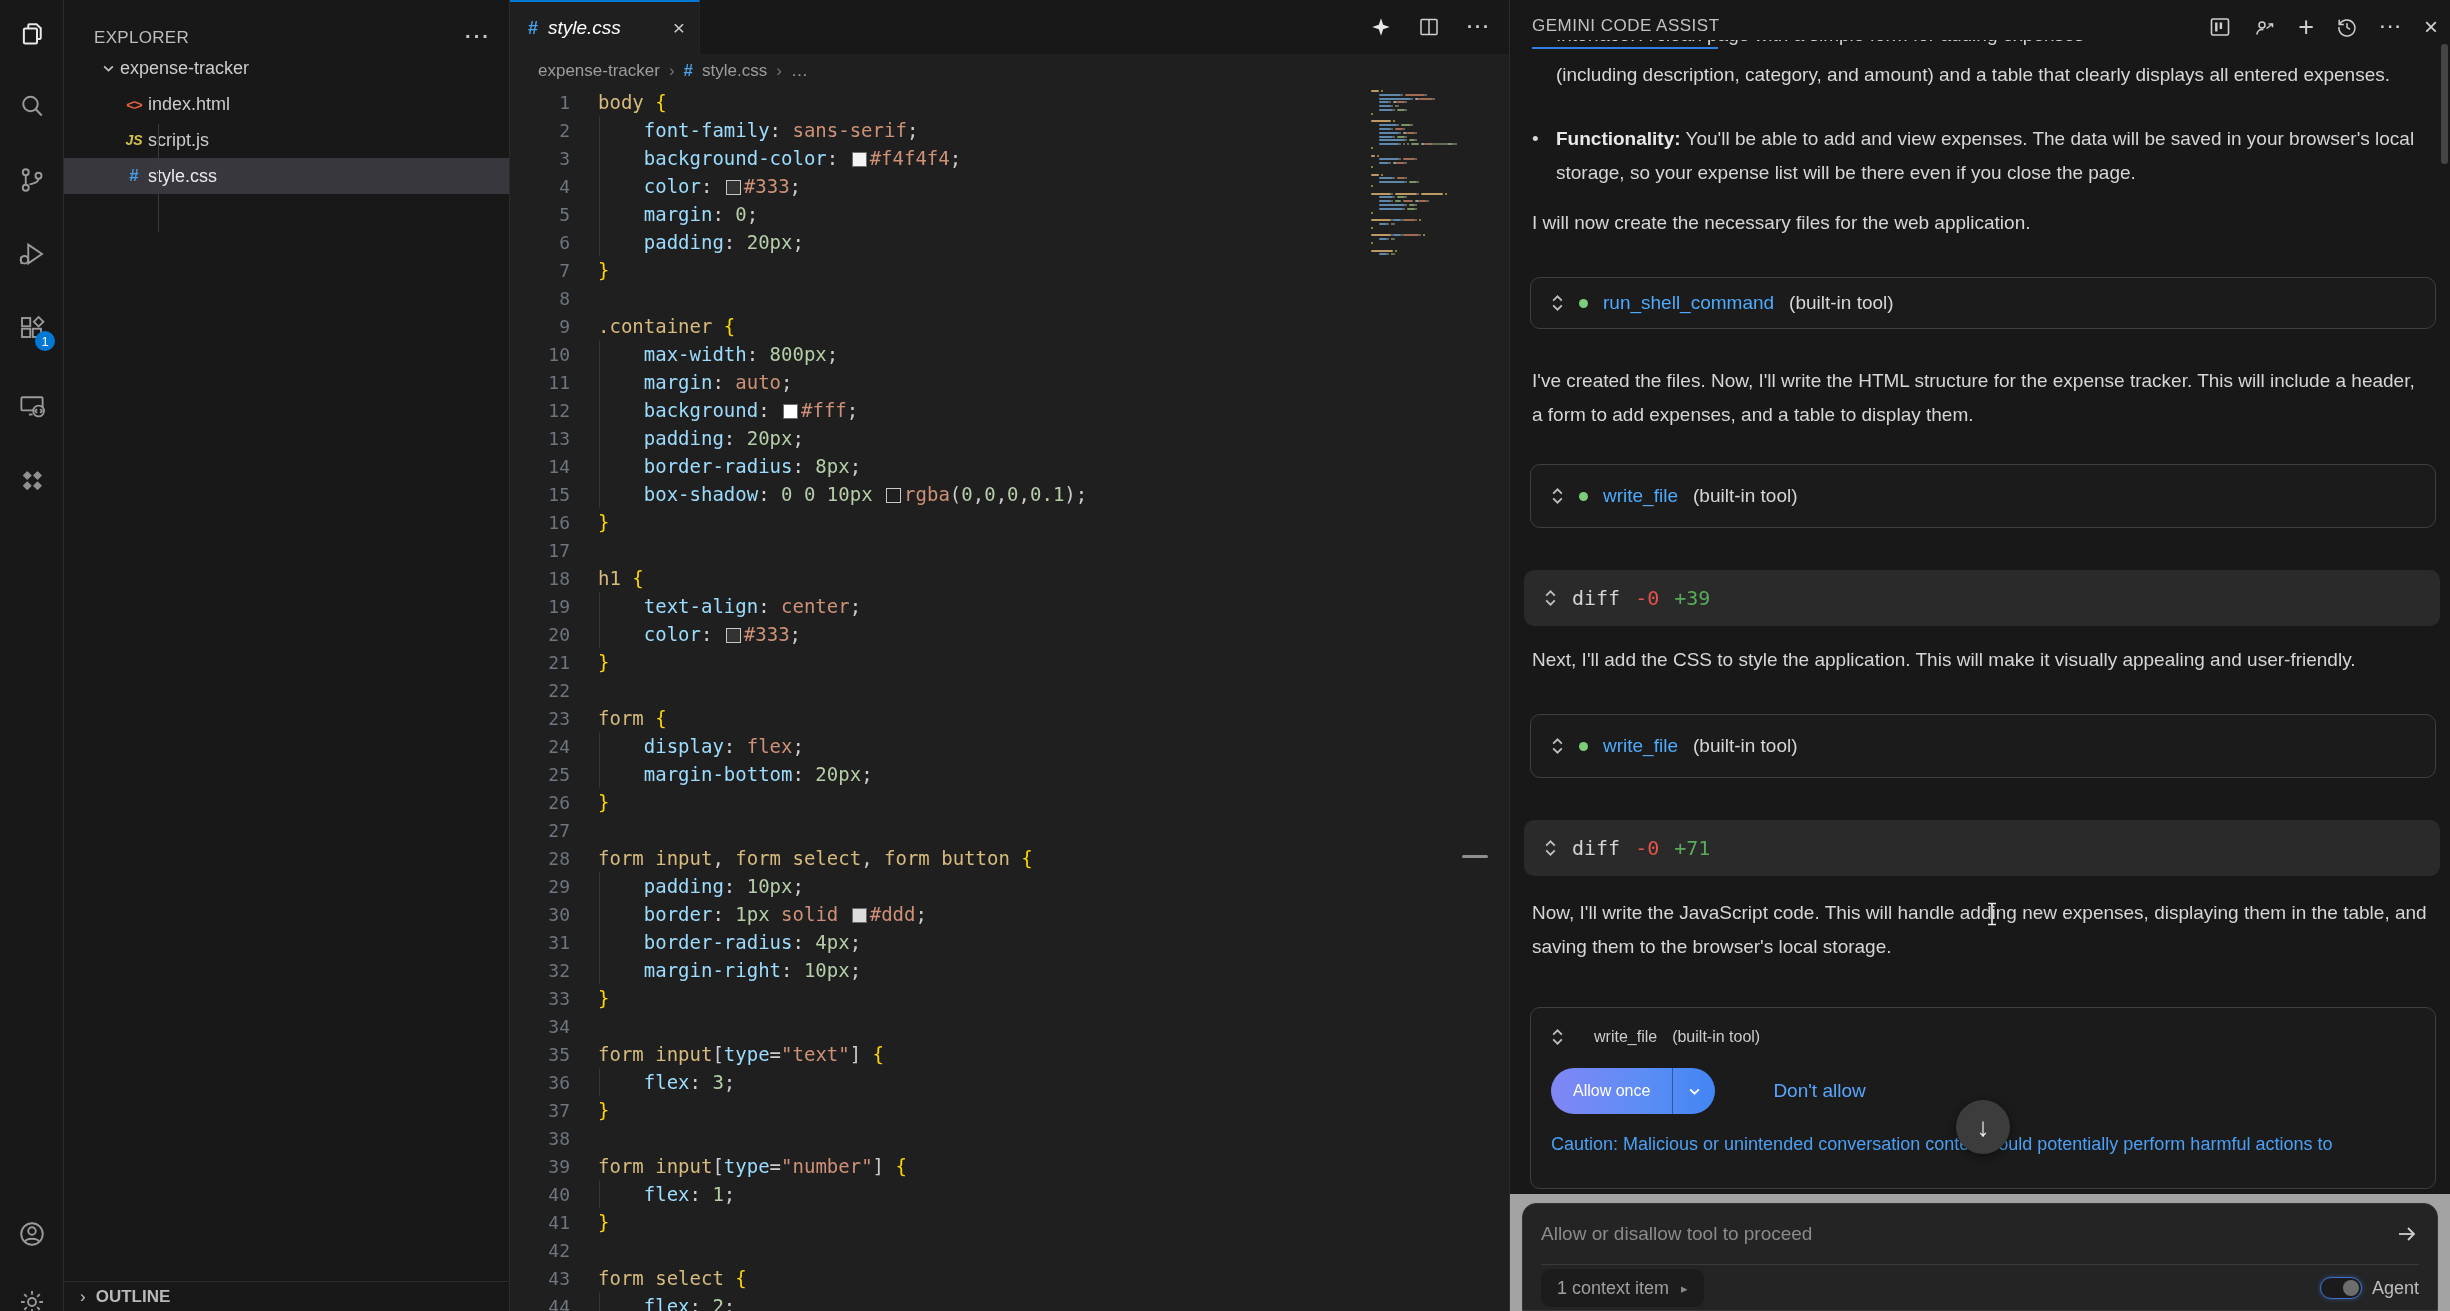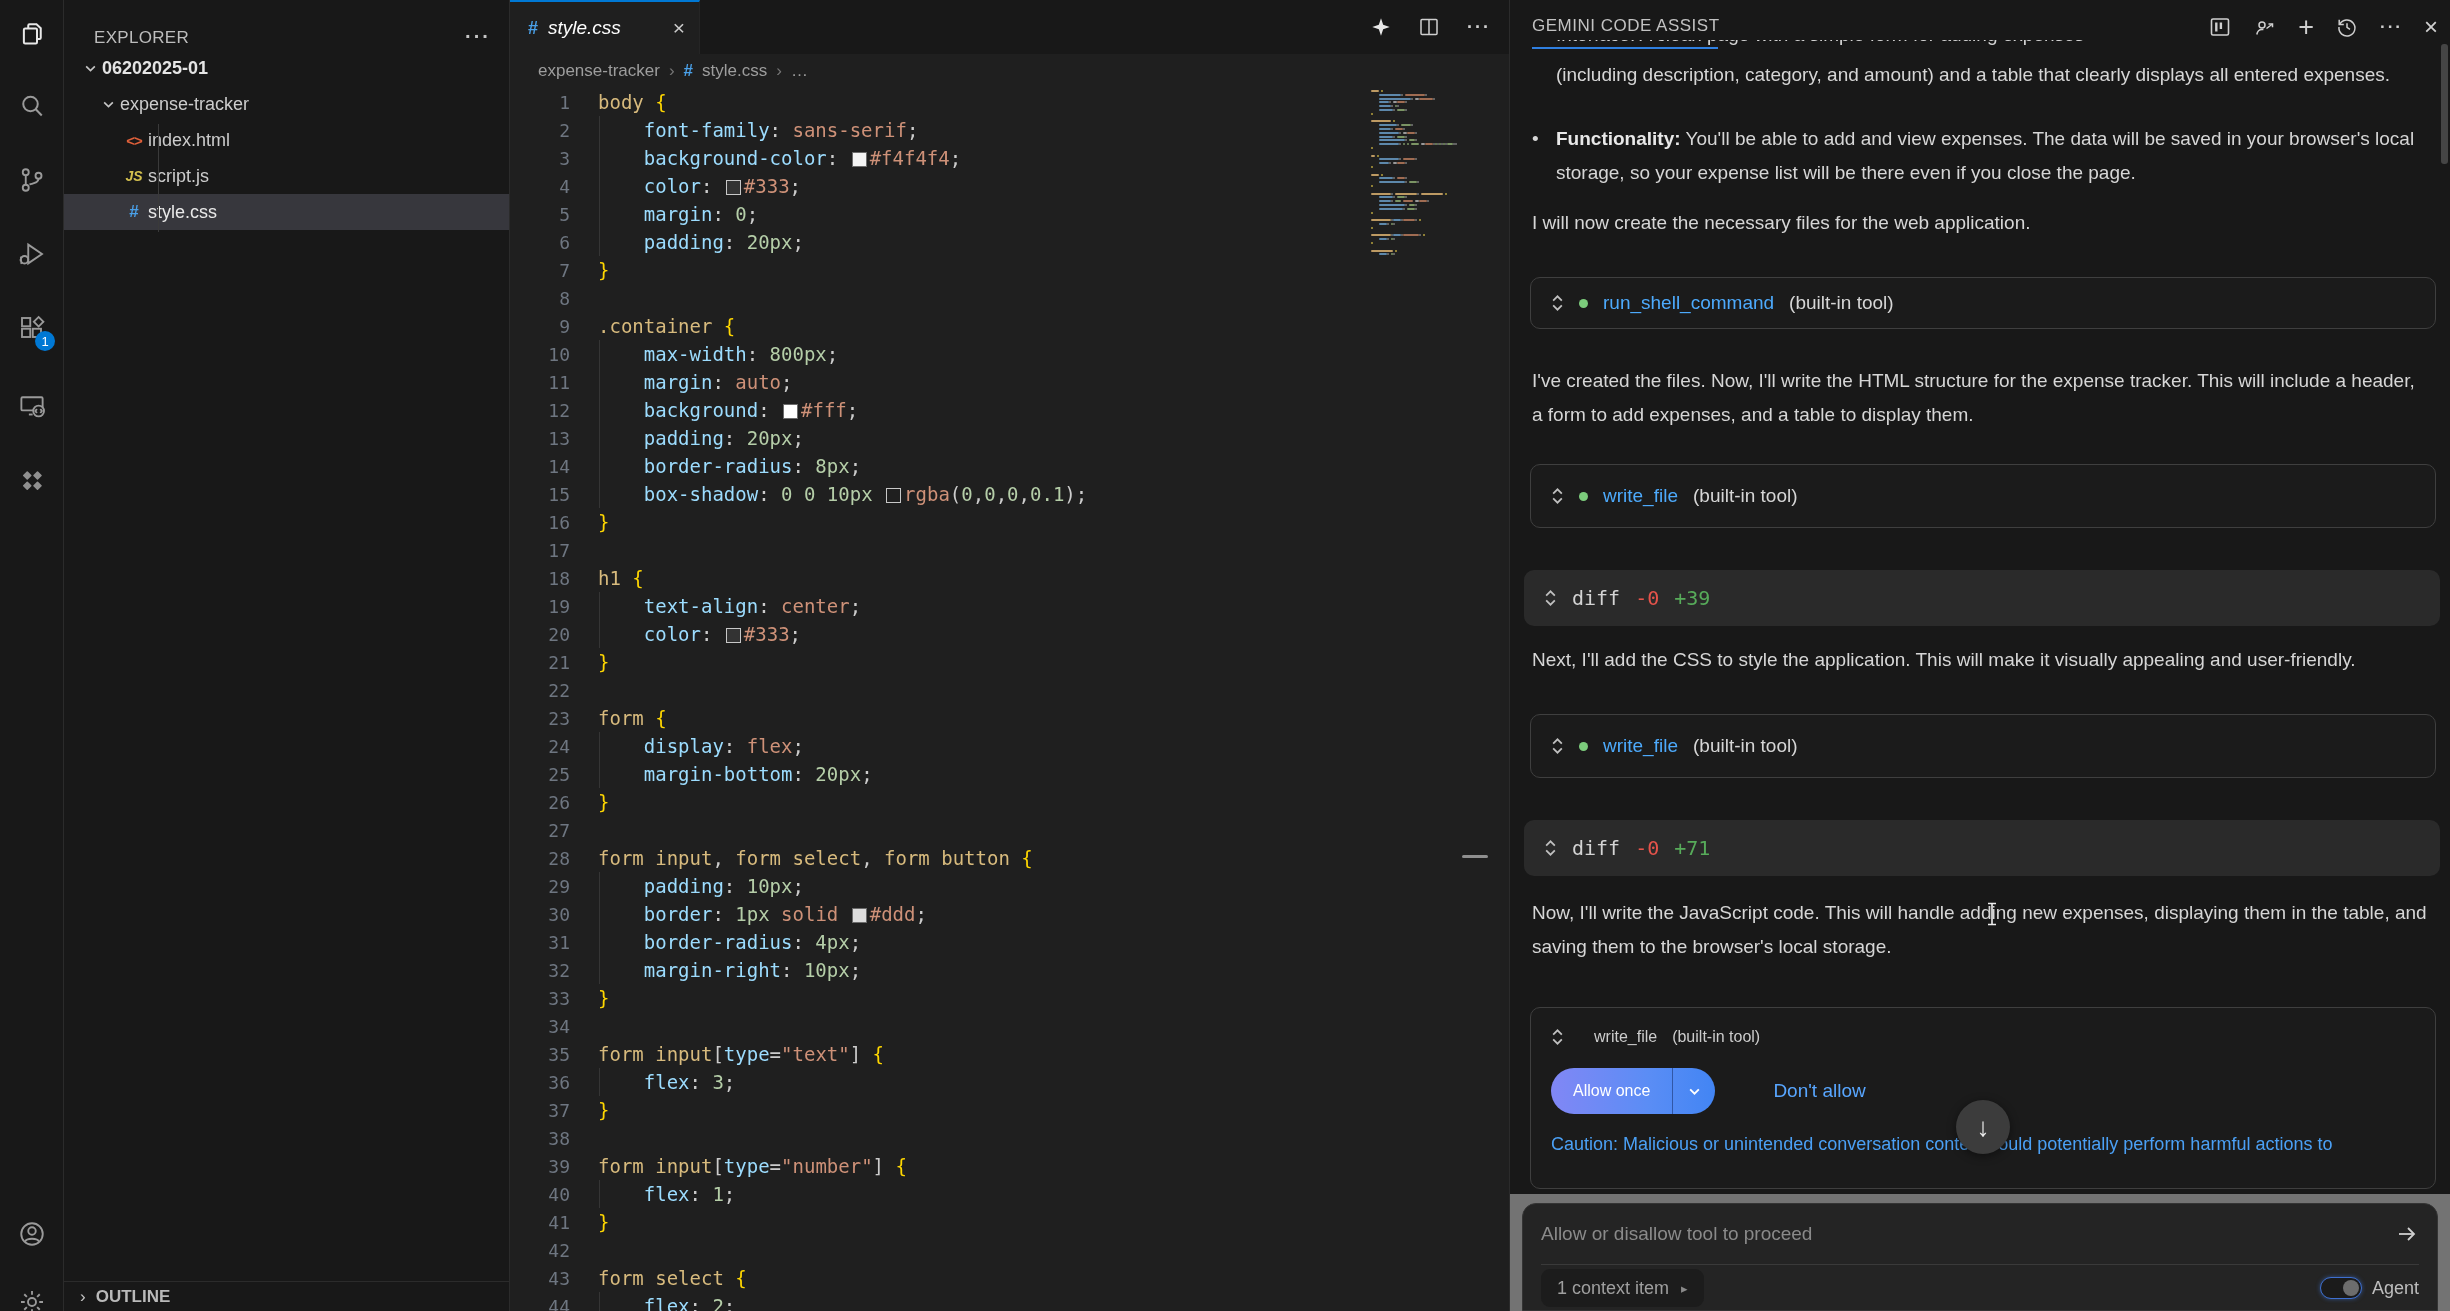--- a/index.html
+++ b/index.html
@@ -93,21 +93,21 @@
   #allow-btn { display:flex; height:46px; border-radius:23px; overflow:hidden; background:linear-gradient(90deg,#8187f5 0%,#5a8df5 60%,#4285f4 100%); color:#fff; cursor:pointer; }
   #allow-btn .main { padding:16px 22px; display:flex; align-items:center; font-size:16px; }
   #allow-btn .divider { width:1px; background:rgba(15,35,90,.5); margin:0; }
   #allow-btn .dd { width:42px; display:flex; align-items:center; justify-content:center; }
   #dont-allow { margin-left:58px; color:#58a6ff; font-size:19px; cursor:pointer; }
   #caution { margin-top:20px; color:#4ba0f5; font-size:18px; white-space:nowrap; overflow:hidden; }
 
   #down-circle { position:absolute; left:446px; top:1100px; width:54px; height:54px; border-radius:50%; background:#3c3c3c; box-shadow:0 2px 10px rgba(0,0,0,.45); display:flex; align-items:center; justify-content:center; cursor:pointer; z-index:4; }
   #down-circle span { color:#ececec; font-size:26px; }
 
-  #input-wrap { position:absolute; left:0; right:0; top:1194px; bottom:0; background:#737373; padding:9px 12px 0 12px; z-index:3; }
+  #input-wrap { position:absolute; left:0; right:0; top:1194px; bottom:0; background:#a3a3a3; padding:9px 12px 0 12px; z-index:3; }
   #input-box { background:#242424; border:1px solid #343434; border-radius:14px 14px 0 0; height:108px; padding:0 18px; }
   #input-row { height:60px; display:flex; align-items:center; }
   #input-placeholder { color:#8a8a8a; font-size:19px; flex:1; }
   #send-icon { cursor:pointer; display:flex; }
   #input-divider { height:1px; background:#3a3a3a; }
   #input-bottom { height:46px; display:flex; align-items:center; }
   #context-chip { background:#1c1c1c; border-radius:9px; height:38px; display:flex; align-items:center; padding:0 16px; gap:12px; color:#9f9f9f; font-size:18px; cursor:pointer; }
   #agent-area { margin-left:auto; display:flex; align-items:center; gap:10px; }
   #agent-toggle { width:42px; height:22px; border-radius:11px; background:#1b1b1b; border:1px solid #3e6fd0; box-shadow:0 0 4px rgba(63,120,220,.55); position:relative; cursor:pointer; }
   #agent-toggle .knob { position:absolute; right:2px; top:2px; width:16px; height:16px; border-radius:50%; background:#6d6d6d; }
@@ -196,28 +196,20 @@
       </svg>
   </div>
 </div>
 
 <div id="sidebar">
   <div id="sidebar-header">
     <span id="sidebar-title">EXPLORER</span>
     <span id="sidebar-more">···</span>
   </div>
   <div id="tree">
-      <div class="tree-row bold" style="padding-left: 14px;">
-        <span class="tree-chev">
-          <svg width="13" height="9" viewBox="0 0 12 8" fill="none" stroke="#c5c5c5" stroke-width="1.5">
-            <path d="M2 2l4 4 4-4"></path>
-          </svg>
-        </span>
-        <span>06202025-01</span>
-      </div>
       <div class="tree-row" style="padding-left: 32px;">
         <span class="tree-chev">
           <svg width="13" height="9" viewBox="0 0 12 8" fill="none" stroke="#c5c5c5" stroke-width="1.5">
             <path d="M2 2l4 4 4-4"></path>
           </svg>
         </span>
         <span>expense-tracker</span>
       </div>
       <div class="tree-row" style="padding-left: 56px;">
         <span class="fico html">&lt;&gt;</span>

